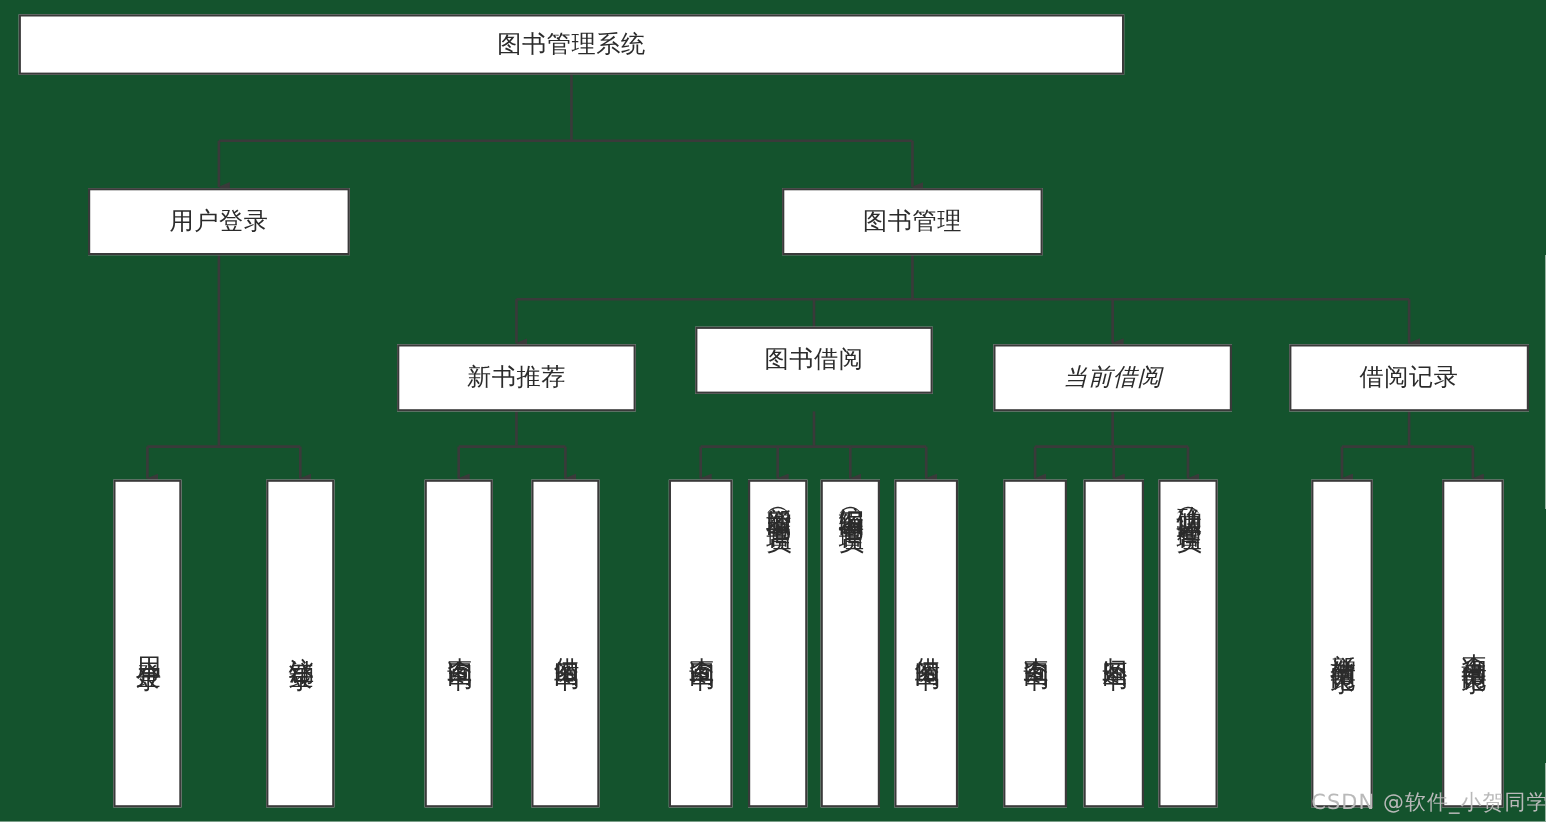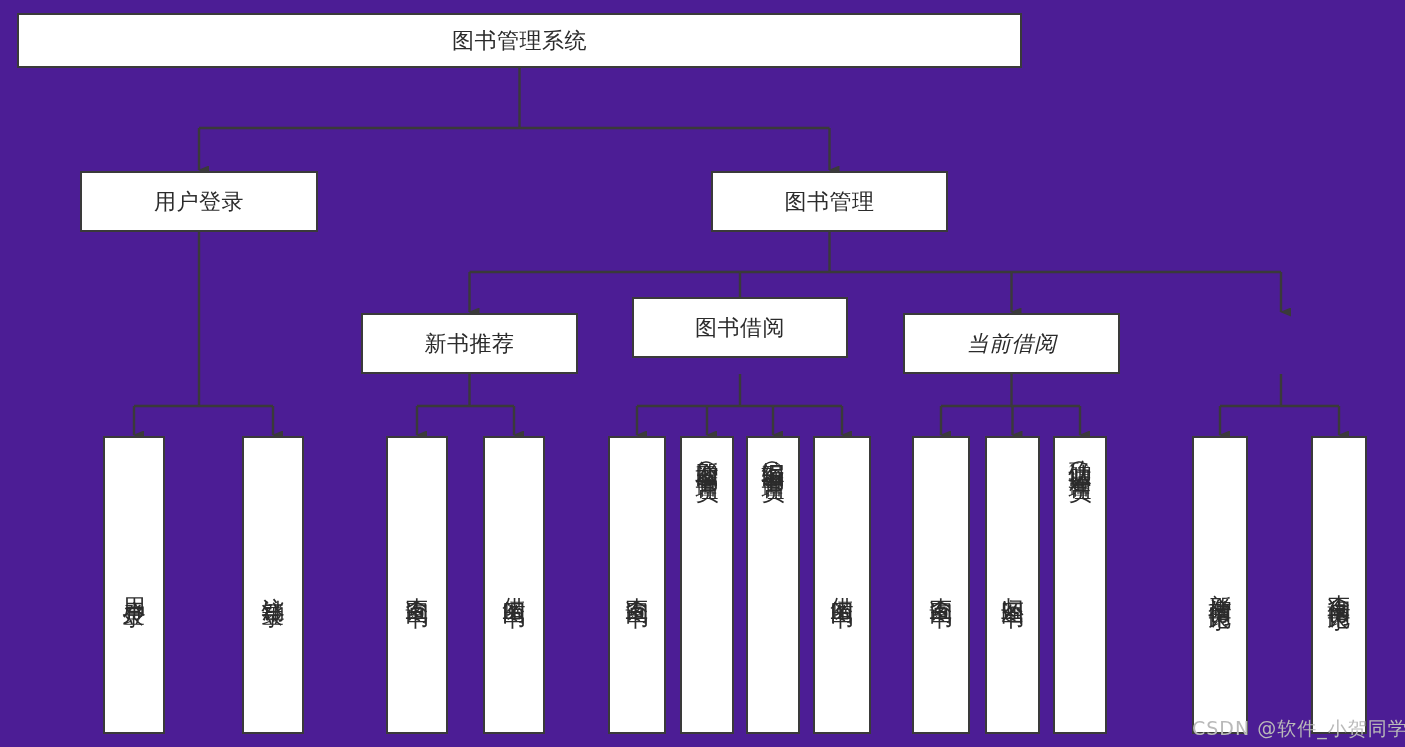--- a/index.html
+++ b/index.html
@@ -12,21 +12,21 @@
     width: 1405px;
     height: 747px;
     font-family: "DejaVu Sans", "Liberation Sans", sans-serif;
     overflow: hidden;
     position: relative;
   }
   #diagram-root {
     position: relative;
     width: 1405px;
     height: 747px;
-    background: #4c1d95;
+    background: #14532d;
   }
   svg#diagram-svg {
     position: absolute;
     left: 0;
     top: 0;
     width: 1405px;
     height: 747px;
     display: block;
   }
   .node-box {
@@ -129,20 +129,23 @@
 
   <div class="node-box horizontal" style="left: 361px; top: 313px; width: 217px; height: 61px;">
     <span class="node-label">新书推荐</span>
   </div>
   <div class="node-box horizontal" style="left: 632px; top: 297px; width: 216px; height: 61px;">
     <span class="node-label">图书借阅</span>
   </div>
   <div class="node-box horizontal" style="left: 903px; top: 313px; width: 217px; height: 61px; font-style: italic;">
     <span class="node-label">当前借阅</span>
   </div>
+  <div class="node-box horizontal" style="left: 1172px; top: 313px; width: 218px; height: 61px;">
+    <span class="node-label">借阅记录</span>
+  </div>
 
   <div class="node-box vertical" style="left: 103px; top: 436px; width: 62px; height: 298px;">
     <span class="node-label">用户登录</span>
   </div>
   <div class="node-box vertical" style="left: 242px; top: 436px; width: 62px; height: 298px;">
     <span class="node-label">注销登录</span>
   </div>
   <div class="node-box vertical" style="left: 386px; top: 436px; width: 62px; height: 298px;">
     <span class="node-label">查询图书</span>
   </div>

